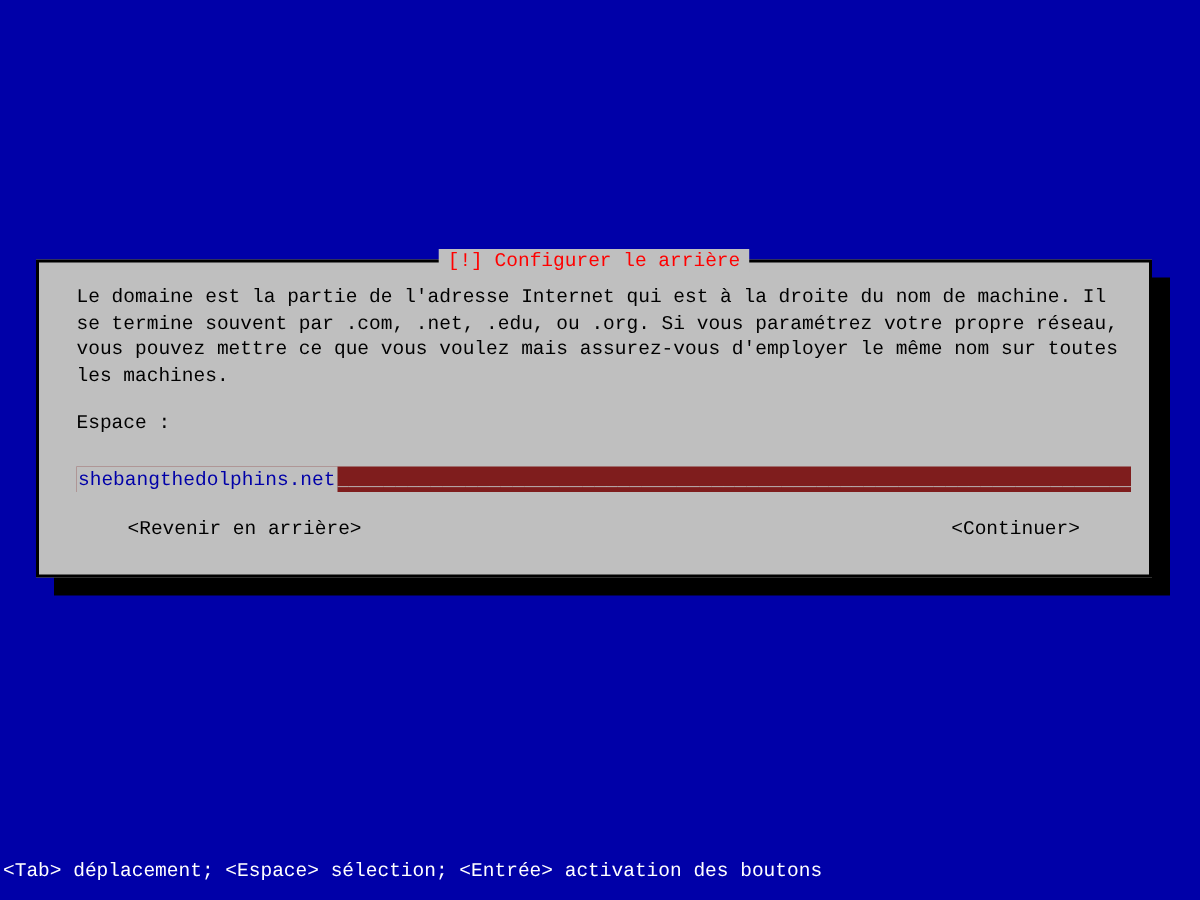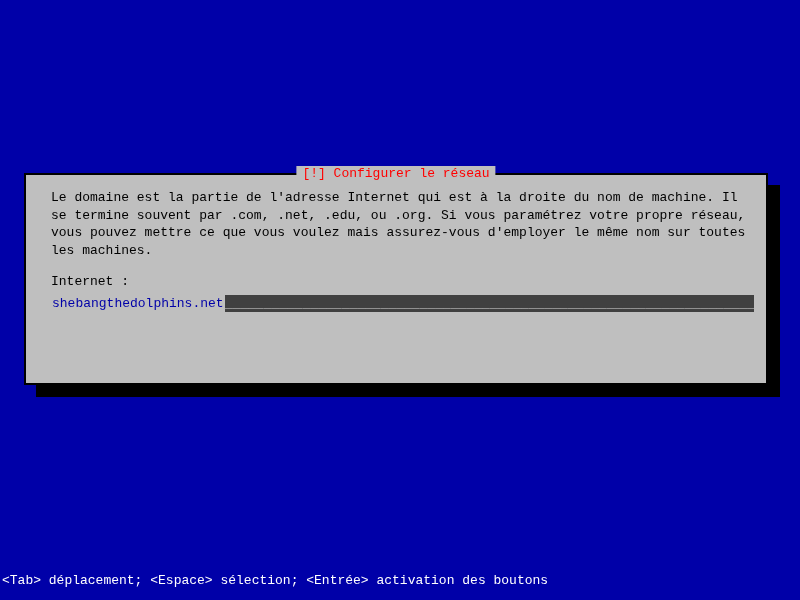--- a/index.html
+++ b/index.html
@@ -44,22 +44,22 @@
       color: #000000;
       line-height: 1.35;
     }
     .desc {
       white-space: pre-wrap;
     }
     .field-label {
       margin-top: 14px;
     }
     .input-row {
-      margin-top: 4px;
-      background: #404040;
+      margin-top: 20px;
+      background: #7f1d1d;
       height: 17px;
       width: 100%;
       display: flex;
       align-items: center;
     }
     .input-value {
       background: #bfbfbf;
       color: #0000a8;
       padding: 0 1px;
       height: 17px;
@@ -93,24 +93,28 @@
       padding: 0 2px;
       white-space: nowrap;
     }
   </style>
 </head>
 <body>
 
 <div class="dialog-shadow"></div>
 
 <div class="dialog">
-  <div class="dialog-title">[!] Configurer le réseau</div>
+  <div class="dialog-title">[!] Configurer le arrière</div>
   <div class="dialog-body">
     <div class="desc">Le domaine est la partie de l'adresse Internet qui est à la droite du nom de machine. Il se termine souvent par .com, .net, .edu, ou .org. Si vous paramétrez votre propre réseau, vous pouvez mettre ce que vous voulez mais assurez-vous d'employer le même nom sur toutes les machines.</div>
-    <div class="field-label">Internet :</div>
+    <div class="field-label">Espace :</div>
     <div class="input-row">
       <span class="input-value">shebangthedolphins.net</span>
       <span class="input-fill">________________________________________________________________________</span>
+    </div>
+    <div class="button-row">
+      <span class="nav-button">&lt;Revenir en arrière&gt;</span>
+      <span class="nav-button">&lt;Continuer&gt;</span>
     </div>
   </div>
 </div>
 
 <div class="statusbar">&lt;Tab&gt; déplacement; &lt;Espace&gt; sélection; &lt;Entrée&gt; activation des boutons</div>
 
 </body></html>

